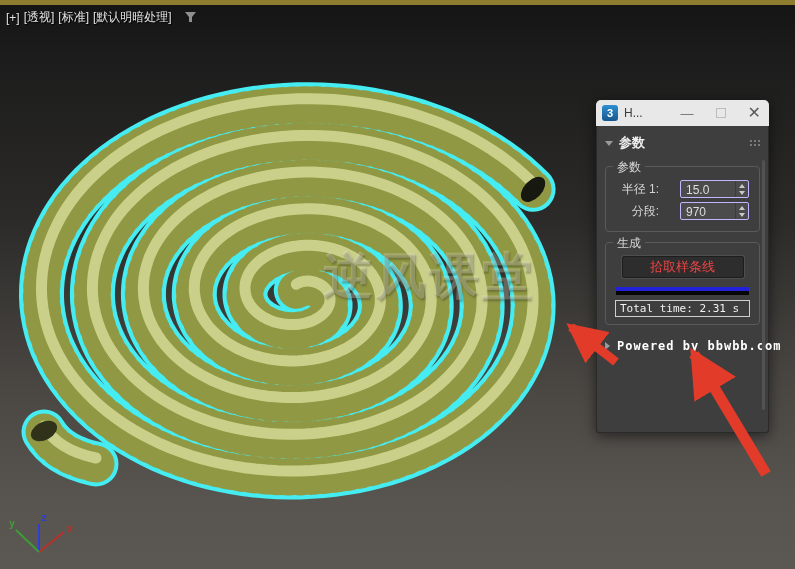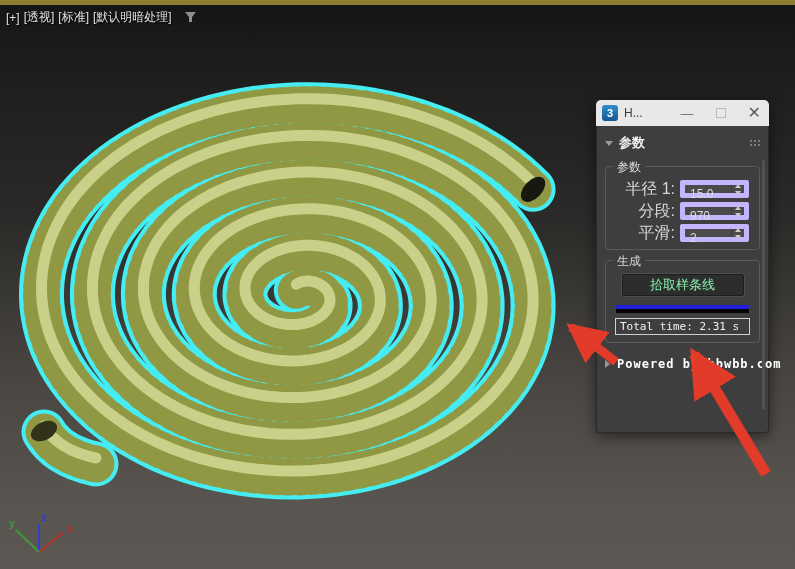--- a/index.html
+++ b/index.html
@@ -48,32 +48,32 @@
   .tri-right { width:0; height:0; border-top:4px solid transparent; border-bottom:4px solid transparent;
     border-left:5px solid #9a9a9a; margin-right:7px; }
   .rollout-title { font-size:13px; font-weight:700; color:#f0f0f0; }
   .grip { margin-left:auto; width:11px; height:8px;
     background-image:radial-gradient(#8a8a8a 1px, transparent 1.2px); background-size:4px 4px; opacity:.8; }
 
   .groupbox { position:relative; margin:10px 8px 0 8px; border:1px solid #5a5a5a; border-radius:4px; padding:11px 4px 7px 4px; }
   .groupbox .gb-label { position:absolute; top:-8px; left:7px; background:#3e3e3e; padding:0 4px; font-size:12px; color:#d6d6d6; }
 
   .prow { display:flex; align-items:center; justify-content:flex-end; margin:0 6px 4px 0; height:18px; }
-  .prow label { font-size:16px; color:#d6d6d6; margin-right:5px; white-space:nowrap; }
-  .spinfield { width:69px; height:18px; background:#4b4b4b; border:5px solid #c4b5fd; border-radius:2px;
+  .prow label { font-size:12px; color:#d6d6d6; margin-right:21px; white-space:nowrap; }
+  .spinfield { width:69px; height:18px; background:#4b4b4b; border:1px solid #c4b5fd; border-radius:2px;
     display:flex; align-items:stretch; }
   .spinfield .val { flex:1; font-size:12px; color:#dedede; padding:2px 0 0 5px; }
   .spinner { width:13px; border-left:1px solid #3c3c3c; display:flex; flex-direction:column;
     align-items:center; justify-content:center; gap:3px; cursor:pointer; }
   .sp-up { width:0; height:0; border-left:3px solid transparent; border-right:3px solid transparent; border-bottom:4px solid #c9c9c9; }
   .sp-dn { width:0; height:0; border-left:3px solid transparent; border-right:3px solid transparent; border-top:4px solid #c9c9c9; }
 
   .pick-btn { display:block; margin:2px auto 0 auto; width:122px; height:22px; background:#2d2d2d;
     border:1px solid #1d1d1d; box-shadow:0 0 0 1px #4e4e4e; border-radius:2px;
-    color:#86efac; font-size:13px; font-family:"Liberation Sans",sans-serif; cursor:pointer; }
+    color:#ef4444; font-size:13px; font-family:"Liberation Sans",sans-serif; cursor:pointer; }
   .progress { margin:9px 6px 0 6px; height:8px; background:#060606; }
   .progress .fill { height:4px; margin-top:1px; width:100%; background:#2220d8; }
   .timebox { margin:5px 5px 0 5px; border:1px solid #cfcfcf; height:17px;
     font-family:"DejaVu Sans Mono",monospace; font-size:11px; color:#f2f2f2; padding:1px 0 0 4px; white-space:nowrap; }
 
   .powered-row { display:flex; align-items:center; margin:14px 8px 0 8px; }
   .powered-text { font-family:"DejaVu Sans Mono",monospace; font-weight:700; font-size:12px;
     letter-spacing:1px; color:#fff; white-space:nowrap; }
 </style>
 </head>
@@ -90,20 +90,21 @@
         <path d="M 96,464 Q 58,456 44,432" fill="none" stroke="#b2ba5e" stroke-width="36" stroke-linecap="round"></path>
         <path d="M296.3,290.3L296.8,289.9L297.4,289.6L298.0,289.2L298.6,288.9L299.3,288.6L300.1,288.3L300.8,288.1L301.6,287.9L302.4,287.7L303.2,287.5L304.1,287.3L305.0,287.2L305.9,287.2L306.9,287.1L307.8,287.1L308.8,287.1L309.8,287.2L310.7,287.3L311.7,287.5L312.7,287.6L313.7,287.9L314.7,288.1L315.7,288.4L316.7,288.8L317.7,289.2L318.6,289.6L319.6,290.1L320.5,290.6L321.4,291.1L322.2,291.7L323.1,292.3L323.9,293.0L324.6,293.7L325.4,294.4L326.0,295.2L326.7,296.0L327.3,296.8L327.8,297.7L328.3,298.6L328.7,299.5L329.1,300.4L329.4,301.4L329.7,302.4L329.8,303.4L330.0,304.4L330.0,305.5L330.0,306.5L329.9,307.6L329.7,308.6L329.5,309.7L329.2,310.8L328.8,311.9L328.3,312.9L327.8,314.0L327.1,315.0L326.5,316.1L325.7,317.1L324.8,318.1L323.9,319.1L322.9,320.1L321.9,321.0L320.7,321.9L319.5,322.8L318.2,323.7L316.9,324.5L315.5,325.2L314.0,326.0L312.5,326.6L310.9,327.3L309.2,327.9L307.5,328.4L305.8,328.9L304.0,329.3L302.2,329.7L300.3,330.0L298.4,330.2L296.5,330.4L294.5,330.5L292.5,330.6L290.5,330.5L288.5,330.5L286.5,330.3L284.5,330.1L282.5,329.8L280.4,329.4L278.4,329.0L276.4,328.5L274.5,327.9L272.5,327.3L270.6,326.5L268.7,325.7L266.9,324.9L265.1,324.0L263.3,323.0L261.6,321.9L260.0,320.8L258.4,319.6L256.9,318.4L255.4,317.1L254.1,315.7L252.8,314.3L251.6,312.8L250.5,311.3L249.5,309.8L248.6,308.2L247.7,306.5L247.0,304.8L246.4,303.1L245.9,301.4L245.5,299.6L245.2,297.8L245.0,296.0L245.0,294.2L245.0,292.3L245.2,290.5L245.5,288.6L245.9,286.8L246.5,284.9L247.2,283.1L248.0,281.2L248.9,279.4L249.9,277.6L251.1,275.9L252.3,274.2L253.7,272.5L255.2,270.8L256.9,269.2L258.6,267.6L260.4,266.1L262.4,264.6L264.5,263.2L266.6,261.9L268.9,260.6L271.2,259.4L273.7,258.2L276.2,257.2L278.8,256.2L281.5,255.3L284.2,254.5L287.0,253.7L289.9,253.1L292.8,252.5L295.8,252.1L298.8,251.7L301.9,251.5L304.9,251.3L308.1,251.3L311.2,251.3L314.3,251.5L317.4,251.7L320.6,252.1L323.7,252.6L326.8,253.2L329.9,253.8L332.9,254.6L335.9,255.5L338.9,256.5L341.8,257.6L344.7,258.8L347.4,260.1L350.2,261.5L352.8,263.0L355.4,264.6L357.8,266.3L360.2,268.0L362.4,269.9L364.6,271.8L366.6,273.8L368.5,275.9L370.3,278.1L372.0,280.3L373.5,282.6L374.9,284.9L376.1,287.3L377.2,289.8L378.1,292.3L378.9,294.8L379.5,297.4L379.9,300.0L380.2,302.6L380.3,305.2L380.3,307.9L380.1,310.6L379.7,313.2L379.1,315.9L378.4,318.5L377.5,321.2L376.4,323.8L375.2,326.4L373.7,328.9L372.2,331.4L370.4,333.9L368.5,336.3L366.4,338.7L364.2,341.0L361.8,343.3L359.3,345.4L356.6,347.5L353.8,349.5L350.8,351.4L347.7,353.3L344.5,355.0L341.1,356.6L337.7,358.2L334.1,359.6L330.5,360.9L326.7,362.1L322.9,363.1L318.9,364.1L314.9,364.9L310.9,365.6L306.8,366.1L302.6,366.5L298.4,366.8L294.2,367.0L289.9,367.0L285.7,366.8L281.4,366.6L277.1,366.1L272.9,365.6L268.6,364.9L264.5,364.0L260.3,363.0L256.2,361.9L252.2,360.7L248.2,359.3L244.3,357.7L240.5,356.1L236.8,354.3L233.2,352.3L229.7,350.3L226.3,348.1L223.1,345.8L220.0,343.4L217.0,340.9L214.2,338.3L211.6,335.6L209.1,332.8L206.8,329.9L204.7,326.9L202.7,323.9L201.0,320.7L199.4,317.5L198.0,314.3L196.9,311.0L195.9,307.6L195.2,304.2L194.7,300.8L194.3,297.4L194.3,293.9L194.4,290.4L194.7,286.9L195.3,283.4L196.1,280.0L197.1,276.5L198.4,273.1L199.8,269.7L201.5,266.3L203.4,263.0L205.5,259.8L207.8,256.6L210.4,253.5L213.1,250.4L216.0,247.5L219.2,244.6L222.5,241.8L226.0,239.2L229.7,236.6L233.5,234.1L237.5,231.8L241.7,229.6L246.0,227.6L250.5,225.6L255.1,223.8L259.8,222.2L264.6,220.7L269.6,219.4L274.6,218.2L279.7,217.2L284.9,216.4L290.1,215.7L295.4,215.2L300.8,214.9L306.2,214.7L311.6,214.7L317.0,214.9L322.4,215.3L327.8,215.9L333.2,216.6L338.5,217.5L343.8,218.6L349.0,219.9L354.2,221.4L359.3,223.0L364.2,224.8L369.1,226.7L373.9,228.8L378.5,231.1L383.0,233.6L387.4,236.2L391.6,238.9L395.6,241.8L399.5,244.8L403.2,248.0L406.7,251.2L409.9,254.6L413.0,258.2L415.9,261.8L418.5,265.5L420.9,269.3L423.1,273.2L425.0,277.2L426.6,281.3L428.1,285.4L429.2,289.5L430.1,293.8L430.7,298.0L431.1,302.3L431.2,306.6L431.0,310.9L430.5,315.2L429.8,319.5L428.8,323.8L427.5,328.0L426.0,332.3L424.2,336.5L422.1,340.6L419.7,344.6L417.1,348.6L414.2,352.6L411.1,356.4L407.7,360.1L404.1,363.8L400.2,367.3L396.2,370.7L391.8,373.9L387.3,377.1L382.6,380.0L377.7,382.9L372.6,385.6L367.3,388.1L361.8,390.4L356.2,392.6L350.5,394.6L344.6,396.4L338.5,398.0L332.4,399.4L326.2,400.6L319.9,401.6L313.5,402.4L307.0,403.0L300.5,403.4L294.0,403.6L287.5,403.6L280.9,403.3L274.3,402.8L267.8,402.2L261.3,401.3L254.8,400.1L248.5,398.8L242.1,397.3L235.9,395.5L229.8,393.6L223.8,391.4L217.9,389.0L212.1,386.5L206.6,383.7L201.1,380.8L195.9,377.7L190.8,374.4L186.0,370.9L181.3,367.3L176.9,363.5L172.7,359.5L168.8,355.4L165.1,351.2L161.7,346.9L158.6,342.4L155.7,337.8L153.1,333.2L150.8,328.4L148.8,323.6L147.1,318.6L145.7,313.7L144.7,308.6L143.9,303.6L143.5,298.5L143.4,293.3L143.6,288.2L144.1,283.1L145.0,277.9L146.2,272.8L147.7,267.8L149.5,262.7L151.7,257.8L154.2,252.8L157.0,248.0L160.1,243.3L163.5,238.6L167.2,234.1L171.2,229.6L175.5,225.3L180.0,221.2L184.9,217.1L189.9,213.3L195.3,209.6L200.9,206.0L206.7,202.7L212.7,199.5L219.0,196.5L225.4,193.7L232.0,191.2L238.8,188.8L245.8,186.7L252.8,184.8L260.1,183.1L267.4,181.6L274.8,180.4L282.4,179.5L290.0,178.8L297.6,178.3L305.3,178.1L313.0,178.1L320.7,178.4L328.4,178.9L336.1,179.7L343.7,180.8L351.3,182.1L358.8,183.6L366.2,185.4L373.5,187.4L380.7,189.7L387.8,192.2L394.7,195.0L401.4,198.0L407.9,201.2L414.3,204.6L420.4,208.3L426.4,212.1L432.0,216.1L437.5,220.4L442.6,224.8L447.5,229.4L452.2,234.1L456.5,239.0L460.5,244.1L464.2,249.3L467.6,254.6L470.6,260.1L473.3,265.6L475.6,271.2L477.6,277.0L479.3,282.7L480.5,288.6L481.4,294.5L482.0,300.4L482.1,306.4L481.9,312.3L481.3,318.3L480.3,324.3L479.0,330.2L477.2,336.1L475.1,341.9L472.6,347.7L469.8,353.4L466.6,359.0L463.0,364.5L459.1,369.9L454.8,375.2L450.2,380.3L445.3,385.3L440.1,390.1L434.5,394.8L428.7,399.3L422.5,403.6L416.1,407.7L409.4,411.6L402.4,415.3L395.3,418.7L387.8,421.9L380.2,424.9L372.4,427.7L364.4,430.2L356.3,432.4L348.0,434.3L339.5,436.0L331.0,437.4L322.3,438.6L313.6,439.4L304.8,440.0L296.0,440.3L287.1,440.3L278.2,439.9L269.4,439.4L260.6,438.5L251.8,437.3L243.1,435.8L234.5,434.1L225.9,432.1L217.6,429.7L209.3,427.2L201.2,424.3L193.3,421.2L185.5,417.8L178.0,414.1L170.7,410.2L163.6,406.1L156.8,401.7L150.3,397.1L144.1,392.3L138.1,387.2L132.5,382.0L127.2,376.6L122.2,371.0L117.6,365.2L113.3,359.3L109.4,353.3L105.9,347.1L102.8,340.8L100.1,334.3L97.8,327.8L95.8,321.2L94.4,314.6L93.3,307.8L92.6,301.1L92.4,294.3L92.6,287.5L93.2,280.7L94.3,273.9L95.8,267.2L97.7,260.5L100.1,253.8L102.9,247.3L106.0,240.8L109.6,234.4L113.6,228.1L118.0,221.9L122.8,215.9L128.0,210.1L133.6,204.4L139.5,198.9L145.8,193.6L152.4,188.4L159.3,183.5L166.6,178.9L174.1,174.4L182.0,170.2L190.1,166.3L198.4,162.6L207.1,159.2L215.9,156.0L224.9,153.2L234.1,150.6L243.5,148.4L253.0,146.4L262.7,144.8L272.5,143.5L282.3,142.5L292.3,141.8L302.3,141.4L312.3,141.4L322.3,141.7L332.3,142.3L342.3,143.3L352.2,144.6L362.0,146.2L371.8,148.1L381.4,150.4L390.9,152.9L400.2,155.8L409.4,159.0L418.4,162.5L427.1,166.3L435.6,170.4L443.9,174.7L451.9,179.3L459.6,184.2L467.0,189.4L474.1,194.8L480.8,200.4L487.2,206.3L493.2,212.3L498.9,218.6L504.1,225.1L509.0,231.7L513.4,238.5L517.4,245.5L521.0,252.5L524.1,259.7L526.7,267.0L528.9,274.4L530.7,281.9L532.0,289.5L532.8,297.0L533.1,304.6L532.9,312.3L532.3,319.9L531.1,327.5L529.5,335.1L527.4,342.6L524.9,350.1L521.8,357.5L518.3,364.7L514.3,371.9L509.9,379.0L505.0,385.9L499.7,392.6L494.0,399.2L487.8,405.6L481.3,411.8L474.3,417.8L467.0,423.6L459.2,429.1L451.2,434.4L442.8,439.4L434.1,444.1L425.0,448.6L415.7,452.7L406.1,456.6L396.3,460.1L386.3,463.4L376.0,466.3L365.5,468.8L354.9,471.1L344.1,472.9L333.3,474.5L322.3,475.6L311.2,476.4L300.1,476.9L288.9,477.0L277.7,476.7L266.6,476.0L255.4,475.0L244.4,473.7L233.4,471.9L222.5,469.8L211.8,467.4L201.2,464.6L190.7,461.4L180.5,457.9L170.5,454.1L160.7,449.9L151.2,445.4L142.0,440.6L133.0,435.5L124.4,430.1L116.1,424.4L108.2,418.4L100.6,412.2L93.5,405.7L86.7,399.0L80.4,392.1L74.5,384.9L69.0,377.6L64.0,370.1L59.5,362.4L55.5,354.5L51.9,346.6L48.9,338.5L46.4,330.3L44.4,322.0L42.9,313.6L41.9,305.2L41.5,296.8L41.6,288.3L42.2,279.9L43.4,271.4L45.1,263.0L47.3,254.7L50.1,246.4L53.4,238.2L57.2,230.1L61.5,222.1L66.3,214.3L71.6,206.6L77.4,199.1L83.7,191.8L90.4,184.7L97.6,177.8L105.3,171.1L113.3,164.7L121.8,158.6L130.7,152.7L139.9,147.1L149.5,141.8L159.4,136.8L169.7,132.2L180.2,127.9L191.0,123.9L202.1,120.3L213.4,117.0L224.9,114.1L236.6,111.6L248.5,109.4L260.5,107.7L272.6,106.3L284.8,105.4L297.1,104.8L309.4,104.7L321.7,104.9L334.0,105.6L346.3,106.6L358.5,108.1L370.7,109.9L382.7,112.2L394.6,114.8L406.3,117.8L417.8,121.3L429.1,125.1L440.2,129.2L451.0,133.8L461.5,138.6L471.8,143.9L481.7,149.5L491.2,155.4L500.4,161.6L509.2,168.1L517.6,174.9L525.5,182.0L533.1,189.3" fill="none" stroke="#8d9540" stroke-width="37" stroke-linecap="round" stroke-dasharray="3.5 8.5" opacity="0.9"></path>
         <path d="M 96,464 Q 58,456 44,432" fill="none" stroke="#8d9540" stroke-width="37" stroke-linecap="round" stroke-dasharray="3.5 8.5" opacity="0.9"></path>
         <path d="M296.3,290.3L296.8,289.9L297.4,289.6L298.0,289.2L298.6,288.9L299.3,288.6L300.1,288.3L300.8,288.1L301.6,287.9L302.4,287.7L303.2,287.5L304.1,287.3L305.0,287.2L305.9,287.2L306.9,287.1L307.8,287.1L308.8,287.1L309.8,287.2L310.7,287.3L311.7,287.5L312.7,287.6L313.7,287.9L314.7,288.1L315.7,288.4L316.7,288.8L317.7,289.2L318.6,289.6L319.6,290.1L320.5,290.6L321.4,291.1L322.2,291.7L323.1,292.3L323.9,293.0L324.6,293.7L325.4,294.4L326.0,295.2L326.7,296.0L327.3,296.8L327.8,297.7L328.3,298.6L328.7,299.5L329.1,300.4L329.4,301.4L329.7,302.4L329.8,303.4L330.0,304.4L330.0,305.5L330.0,306.5L329.9,307.6L329.7,308.6L329.5,309.7L329.2,310.8L328.8,311.9L328.3,312.9L327.8,314.0L327.1,315.0L326.5,316.1L325.7,317.1L324.8,318.1L323.9,319.1L322.9,320.1L321.9,321.0L320.7,321.9L319.5,322.8L318.2,323.7L316.9,324.5L315.5,325.2L314.0,326.0L312.5,326.6L310.9,327.3L309.2,327.9L307.5,328.4L305.8,328.9L304.0,329.3L302.2,329.7L300.3,330.0L298.4,330.2L296.5,330.4L294.5,330.5L292.5,330.6L290.5,330.5L288.5,330.5L286.5,330.3L284.5,330.1L282.5,329.8L280.4,329.4L278.4,329.0L276.4,328.5L274.5,327.9L272.5,327.3L270.6,326.5L268.7,325.7L266.9,324.9L265.1,324.0L263.3,323.0L261.6,321.9L260.0,320.8L258.4,319.6L256.9,318.4L255.4,317.1L254.1,315.7L252.8,314.3L251.6,312.8L250.5,311.3L249.5,309.8L248.6,308.2L247.7,306.5L247.0,304.8L246.4,303.1L245.9,301.4L245.5,299.6L245.2,297.8L245.0,296.0L245.0,294.2L245.0,292.3L245.2,290.5L245.5,288.6L245.9,286.8L246.5,284.9L247.2,283.1L248.0,281.2L248.9,279.4L249.9,277.6L251.1,275.9L252.3,274.2L253.7,272.5L255.2,270.8L256.9,269.2L258.6,267.6L260.4,266.1L262.4,264.6L264.5,263.2L266.6,261.9L268.9,260.6L271.2,259.4L273.7,258.2L276.2,257.2L278.8,256.2L281.5,255.3L284.2,254.5L287.0,253.7L289.9,253.1L292.8,252.5L295.8,252.1L298.8,251.7L301.9,251.5L304.9,251.3L308.1,251.3L311.2,251.3L314.3,251.5L317.4,251.7L320.6,252.1L323.7,252.6L326.8,253.2L329.9,253.8L332.9,254.6L335.9,255.5L338.9,256.5L341.8,257.6L344.7,258.8L347.4,260.1L350.2,261.5L352.8,263.0L355.4,264.6L357.8,266.3L360.2,268.0L362.4,269.9L364.6,271.8L366.6,273.8L368.5,275.9L370.3,278.1L372.0,280.3L373.5,282.6L374.9,284.9L376.1,287.3L377.2,289.8L378.1,292.3L378.9,294.8L379.5,297.4L379.9,300.0L380.2,302.6L380.3,305.2L380.3,307.9L380.1,310.6L379.7,313.2L379.1,315.9L378.4,318.5L377.5,321.2L376.4,323.8L375.2,326.4L373.7,328.9L372.2,331.4L370.4,333.9L368.5,336.3L366.4,338.7L364.2,341.0L361.8,343.3L359.3,345.4L356.6,347.5L353.8,349.5L350.8,351.4L347.7,353.3L344.5,355.0L341.1,356.6L337.7,358.2L334.1,359.6L330.5,360.9L326.7,362.1L322.9,363.1L318.9,364.1L314.9,364.9L310.9,365.6L306.8,366.1L302.6,366.5L298.4,366.8L294.2,367.0L289.9,367.0L285.7,366.8L281.4,366.6L277.1,366.1L272.9,365.6L268.6,364.9L264.5,364.0L260.3,363.0L256.2,361.9L252.2,360.7L248.2,359.3L244.3,357.7L240.5,356.1L236.8,354.3L233.2,352.3L229.7,350.3L226.3,348.1L223.1,345.8L220.0,343.4L217.0,340.9L214.2,338.3L211.6,335.6L209.1,332.8L206.8,329.9L204.7,326.9L202.7,323.9L201.0,320.7L199.4,317.5L198.0,314.3L196.9,311.0L195.9,307.6L195.2,304.2L194.7,300.8L194.3,297.4L194.3,293.9L194.4,290.4L194.7,286.9L195.3,283.4L196.1,280.0L197.1,276.5L198.4,273.1L199.8,269.7L201.5,266.3L203.4,263.0L205.5,259.8L207.8,256.6L210.4,253.5L213.1,250.4L216.0,247.5L219.2,244.6L222.5,241.8L226.0,239.2L229.7,236.6L233.5,234.1L237.5,231.8L241.7,229.6L246.0,227.6L250.5,225.6L255.1,223.8L259.8,222.2L264.6,220.7L269.6,219.4L274.6,218.2L279.7,217.2L284.9,216.4L290.1,215.7L295.4,215.2L300.8,214.9L306.2,214.7L311.6,214.7L317.0,214.9L322.4,215.3L327.8,215.9L333.2,216.6L338.5,217.5L343.8,218.6L349.0,219.9L354.2,221.4L359.3,223.0L364.2,224.8L369.1,226.7L373.9,228.8L378.5,231.1L383.0,233.6L387.4,236.2L391.6,238.9L395.6,241.8L399.5,244.8L403.2,248.0L406.7,251.2L409.9,254.6L413.0,258.2L415.9,261.8L418.5,265.5L420.9,269.3L423.1,273.2L425.0,277.2L426.6,281.3L428.1,285.4L429.2,289.5L430.1,293.8L430.7,298.0L431.1,302.3L431.2,306.6L431.0,310.9L430.5,315.2L429.8,319.5L428.8,323.8L427.5,328.0L426.0,332.3L424.2,336.5L422.1,340.6L419.7,344.6L417.1,348.6L414.2,352.6L411.1,356.4L407.7,360.1L404.1,363.8L400.2,367.3L396.2,370.7L391.8,373.9L387.3,377.1L382.6,380.0L377.7,382.9L372.6,385.6L367.3,388.1L361.8,390.4L356.2,392.6L350.5,394.6L344.6,396.4L338.5,398.0L332.4,399.4L326.2,400.6L319.9,401.6L313.5,402.4L307.0,403.0L300.5,403.4L294.0,403.6L287.5,403.6L280.9,403.3L274.3,402.8L267.8,402.2L261.3,401.3L254.8,400.1L248.5,398.8L242.1,397.3L235.9,395.5L229.8,393.6L223.8,391.4L217.9,389.0L212.1,386.5L206.6,383.7L201.1,380.8L195.9,377.7L190.8,374.4L186.0,370.9L181.3,367.3L176.9,363.5L172.7,359.5L168.8,355.4L165.1,351.2L161.7,346.9L158.6,342.4L155.7,337.8L153.1,333.2L150.8,328.4L148.8,323.6L147.1,318.6L145.7,313.7L144.7,308.6L143.9,303.6L143.5,298.5L143.4,293.3L143.6,288.2L144.1,283.1L145.0,277.9L146.2,272.8L147.7,267.8L149.5,262.7L151.7,257.8L154.2,252.8L157.0,248.0L160.1,243.3L163.5,238.6L167.2,234.1L171.2,229.6L175.5,225.3L180.0,221.2L184.9,217.1L189.9,213.3L195.3,209.6L200.9,206.0L206.7,202.7L212.7,199.5L219.0,196.5L225.4,193.7L232.0,191.2L238.8,188.8L245.8,186.7L252.8,184.8L260.1,183.1L267.4,181.6L274.8,180.4L282.4,179.5L290.0,178.8L297.6,178.3L305.3,178.1L313.0,178.1L320.7,178.4L328.4,178.9L336.1,179.7L343.7,180.8L351.3,182.1L358.8,183.6L366.2,185.4L373.5,187.4L380.7,189.7L387.8,192.2L394.7,195.0L401.4,198.0L407.9,201.2L414.3,204.6L420.4,208.3L426.4,212.1L432.0,216.1L437.5,220.4L442.6,224.8L447.5,229.4L452.2,234.1L456.5,239.0L460.5,244.1L464.2,249.3L467.6,254.6L470.6,260.1L473.3,265.6L475.6,271.2L477.6,277.0L479.3,282.7L480.5,288.6L481.4,294.5L482.0,300.4L482.1,306.4L481.9,312.3L481.3,318.3L480.3,324.3L479.0,330.2L477.2,336.1L475.1,341.9L472.6,347.7L469.8,353.4L466.6,359.0L463.0,364.5L459.1,369.9L454.8,375.2L450.2,380.3L445.3,385.3L440.1,390.1L434.5,394.8L428.7,399.3L422.5,403.6L416.1,407.7L409.4,411.6L402.4,415.3L395.3,418.7L387.8,421.9L380.2,424.9L372.4,427.7L364.4,430.2L356.3,432.4L348.0,434.3L339.5,436.0L331.0,437.4L322.3,438.6L313.6,439.4L304.8,440.0L296.0,440.3L287.1,440.3L278.2,439.9L269.4,439.4L260.6,438.5L251.8,437.3L243.1,435.8L234.5,434.1L225.9,432.1L217.6,429.7L209.3,427.2L201.2,424.3L193.3,421.2L185.5,417.8L178.0,414.1L170.7,410.2L163.6,406.1L156.8,401.7L150.3,397.1L144.1,392.3L138.1,387.2L132.5,382.0L127.2,376.6L122.2,371.0L117.6,365.2L113.3,359.3L109.4,353.3L105.9,347.1L102.8,340.8L100.1,334.3L97.8,327.8L95.8,321.2L94.4,314.6L93.3,307.8L92.6,301.1L92.4,294.3L92.6,287.5L93.2,280.7L94.3,273.9L95.8,267.2L97.7,260.5L100.1,253.8L102.9,247.3L106.0,240.8L109.6,234.4L113.6,228.1L118.0,221.9L122.8,215.9L128.0,210.1L133.6,204.4L139.5,198.9L145.8,193.6L152.4,188.4L159.3,183.5L166.6,178.9L174.1,174.4L182.0,170.2L190.1,166.3L198.4,162.6L207.1,159.2L215.9,156.0L224.9,153.2L234.1,150.6L243.5,148.4L253.0,146.4L262.7,144.8L272.5,143.5L282.3,142.5L292.3,141.8L302.3,141.4L312.3,141.4L322.3,141.7L332.3,142.3L342.3,143.3L352.2,144.6L362.0,146.2L371.8,148.1L381.4,150.4L390.9,152.9L400.2,155.8L409.4,159.0L418.4,162.5L427.1,166.3L435.6,170.4L443.9,174.7L451.9,179.3L459.6,184.2L467.0,189.4L474.1,194.8L480.8,200.4L487.2,206.3L493.2,212.3L498.9,218.6L504.1,225.1L509.0,231.7L513.4,238.5L517.4,245.5L521.0,252.5L524.1,259.7L526.7,267.0L528.9,274.4L530.7,281.9L532.0,289.5L532.8,297.0L533.1,304.6L532.9,312.3L532.3,319.9L531.1,327.5L529.5,335.1L527.4,342.6L524.9,350.1L521.8,357.5L518.3,364.7L514.3,371.9L509.9,379.0L505.0,385.9L499.7,392.6L494.0,399.2L487.8,405.6L481.3,411.8L474.3,417.8L467.0,423.6L459.2,429.1L451.2,434.4L442.8,439.4L434.1,444.1L425.0,448.6L415.7,452.7L406.1,456.6L396.3,460.1L386.3,463.4L376.0,466.3L365.5,468.8L354.9,471.1L344.1,472.9L333.3,474.5L322.3,475.6L311.2,476.4L300.1,476.9L288.9,477.0L277.7,476.7L266.6,476.0L255.4,475.0L244.4,473.7L233.4,471.9L222.5,469.8L211.8,467.4L201.2,464.6L190.7,461.4L180.5,457.9L170.5,454.1L160.7,449.9L151.2,445.4L142.0,440.6L133.0,435.5L124.4,430.1L116.1,424.4L108.2,418.4L100.6,412.2L93.5,405.7L86.7,399.0L80.4,392.1L74.5,384.9L69.0,377.6L64.0,370.1L59.5,362.4L55.5,354.5L51.9,346.6L48.9,338.5L46.4,330.3L44.4,322.0L42.9,313.6L41.9,305.2L41.5,296.8L41.6,288.3L42.2,279.9L43.4,271.4L45.1,263.0L47.3,254.7L50.1,246.4L53.4,238.2L57.2,230.1L61.5,222.1L66.3,214.3L71.6,206.6L77.4,199.1L83.7,191.8L90.4,184.7L97.6,177.8L105.3,171.1L113.3,164.7L121.8,158.6L130.7,152.7L139.9,147.1L149.5,141.8L159.4,136.8L169.7,132.2L180.2,127.9L191.0,123.9L202.1,120.3L213.4,117.0L224.9,114.1L236.6,111.6L248.5,109.4L260.5,107.7L272.6,106.3L284.8,105.4L297.1,104.8L309.4,104.7L321.7,104.9L334.0,105.6L346.3,106.6L358.5,108.1L370.7,109.9L382.7,112.2L394.6,114.8L406.3,117.8L417.8,121.3L429.1,125.1L440.2,129.2L451.0,133.8L461.5,138.6L471.8,143.9L481.7,149.5L491.2,155.4L500.4,161.6L509.2,168.1L517.6,174.9L525.5,182.0L533.1,189.3" fill="none" stroke="#dde3a2" stroke-width="11" stroke-linecap="round" transform="translate(0,-6)" opacity="0.75"></path>
         <path d="M 96,464 Q 58,456 44,432" fill="none" stroke="#dde3a2" stroke-width="11" stroke-linecap="round" transform="translate(0,-6)" opacity="0.75"></path>
         <ellipse cx="44" cy="431" rx="14" ry="9" fill="#30331a" transform="rotate(-28 44 431)"></ellipse>
         <ellipse cx="533.0518095270933" cy="189.29898948485237" rx="15" ry="9" fill="#171810" transform="rotate(132.99132024634602 533.0518095270933 189.29898948485237)"></ellipse>
       </g>
   </svg>
 
+  <div class="watermark">逆风课堂</div>
 
   <div class="vp-labels">
     <span>[+]</span>
     <span>[透视]</span>
     <span>[标准]</span>
     <span>[默认明暗处理]</span>
     <svg class="funnel" width="13" height="13" viewBox="0 0 13 13">
       <path d="M1,1 L12,1 L8,6 L8,11 L5,11 L5,6 Z" fill="#8f8f8f"></path>
     </svg>
   </div>
@@ -153,30 +154,20 @@
         <div class="prow">
           <label>分段:</label>
           <div class="spinfield">
             <span class="val">970</span>
             <div class="spinner">
                 <div class="sp-up"></div>
                 <div class="sp-dn"></div>
               </div>
           </div>
         </div>
-        <div class="prow" style="margin-bottom:0;">
-          <label>平滑:</label>
-          <div class="spinfield">
-            <span class="val">2</span>
-            <div class="spinner">
-                <div class="sp-up"></div>
-                <div class="sp-dn"></div>
-              </div>
-          </div>
-        </div>
       </div>
 
       <div class="groupbox">
         <span class="gb-label">生成</span>
         <button class="pick-btn">拾取样条线</button>
         <div class="progress">
             <div class="fill"></div>
           </div>
         <div class="timebox">Total time: 2.31 s</div>
       </div>

